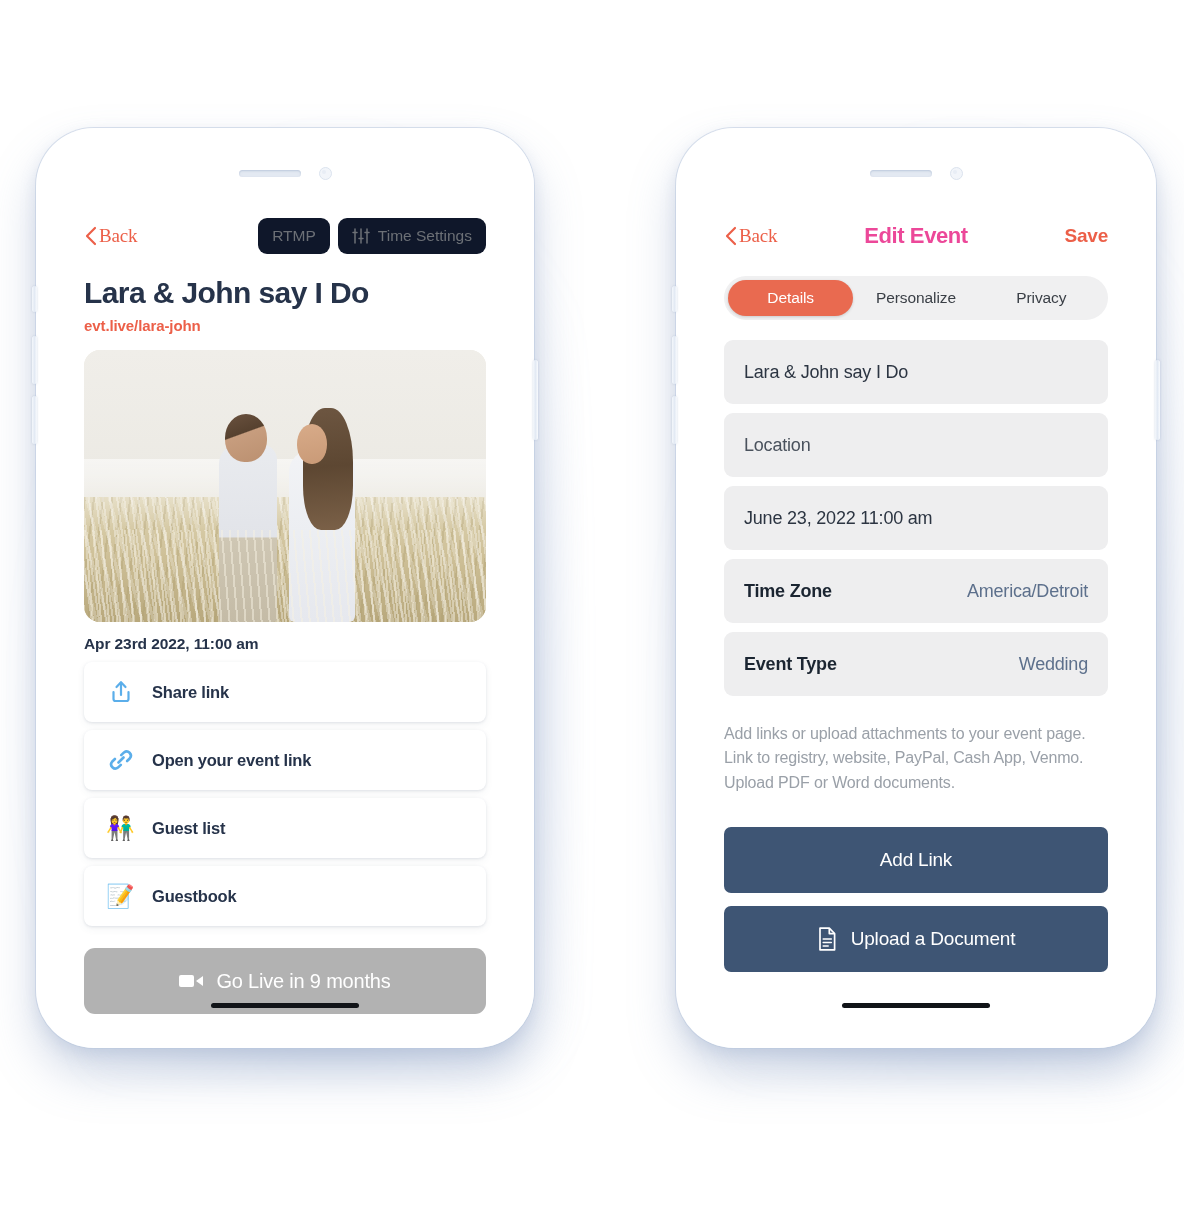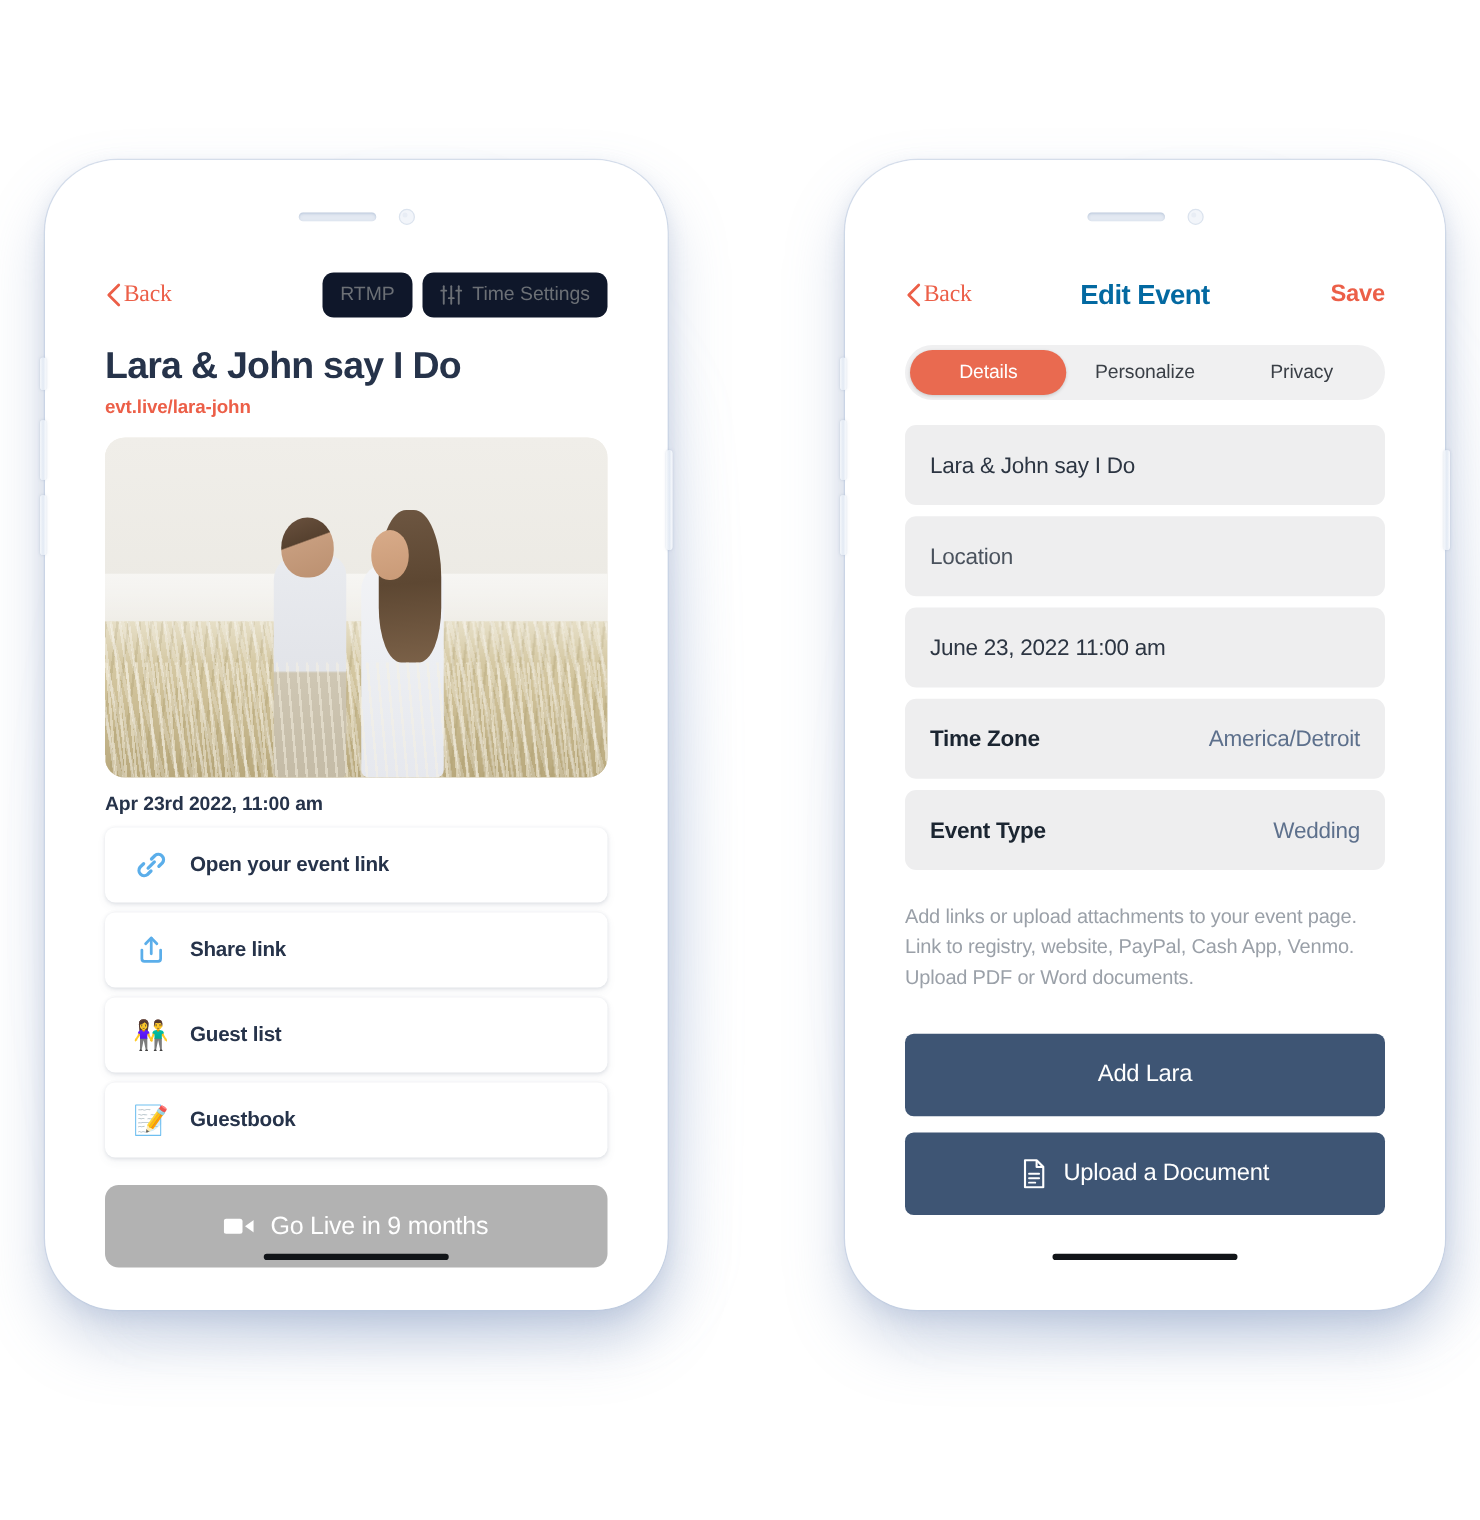--- a/index.html
+++ b/index.html
@@ -290,21 +290,21 @@
     align-items: center;
     height: 44px;
     margin-top: 16px;
   }
   .r-title {
     position: absolute;
     left: 0; right: 0;
     text-align: center;
     font-size: 22px;
     font-weight: 700;
-    color: #0369a1;
+    color: #ec4899;
     letter-spacing: -0.4px;
     pointer-events: none;
   }
   .save {
     margin-left: auto;
     color: #ec5f48;
     font-size: 19px;
     font-weight: 700;
     letter-spacing: -0.2px;
     cursor: pointer;
@@ -458,46 +458,46 @@
           </div>
           <div class="grass-fg"></div>
         </div>
 
         <div class="date-line">Apr 23rd 2022, 11:00 am</div>
 
         <div class="actions">
 
           <div class="action">
             <div class="action-icon">
+              <svg width="24" height="26" viewBox="0 0 24 26">
+                <g fill="none" stroke="#5BAEEA" stroke-width="2.2" stroke-linecap="round" stroke-linejoin="round">
+                  <path d="M12 16 V3.5"></path>
+                  <path d="M7.5 8 L12 3.3 L16.5 8"></path>
+                  <path d="M4.5 13 V20 a2 2 0 0 0 2 2 H17.5 a2 2 0 0 0 2 -2 V13"></path>
+                </g>
+              </svg>
+            </div>
+            <div class="action-label">Share link</div>
+          </div>
+
+          <div class="action">
+            <div class="action-icon">
               <svg width="26" height="26" viewBox="0 0 26 26">
                 <g fill="none" stroke="#5BAEEA" stroke-width="2.6" stroke-linecap="round">
                   <path d="M10.5 15.5 L15.5 10.5"></path>
                   <path d="M13.2 8.2 L16 5.4 a4.2 4.2 0 0 1 5.9 5.9 L19.1 14"></path>
                   <path d="M12.8 17.8 L10 20.6 a4.2 4.2 0 0 1 -5.9 -5.9 L6.9 12"></path>
                 </g>
               </svg>
             </div>
             <div class="action-label">Open your event link</div>
           </div>
 
           <div class="action">
             <div class="action-icon">
-              <svg width="24" height="26" viewBox="0 0 24 26">
-                <g fill="none" stroke="#5BAEEA" stroke-width="2.2" stroke-linecap="round" stroke-linejoin="round">
-                  <path d="M12 16 V3.5"></path>
-                  <path d="M7.5 8 L12 3.3 L16.5 8"></path>
-                  <path d="M4.5 13 V20 a2 2 0 0 0 2 2 H17.5 a2 2 0 0 0 2 -2 V13"></path>
-                </g>
-              </svg>
-            </div>
-            <div class="action-label">Share link</div>
-          </div>
-
-          <div class="action">
-            <div class="action-icon">
               <span class="emoji">👫</span>
             </div>
             <div class="action-label">Guest list</div>
           </div>
 
           <div class="action">
             <div class="action-icon">
               <span class="emoji">📝</span>
             </div>
             <div class="action-label">Guestbook</div>
@@ -572,21 +572,21 @@
           <div class="field">
             <span class="field-label">Event Type</span>
             <span class="field-value">Wedding</span>
           </div>
 
         </div>
 
         <div class="helper">Add links or upload attachments to your event page. Link to registry, website, PayPal, Cash App, Venmo. Upload PDF or Word documents.</div>
 
         <div class="big-btn first">
-          <span>Add Lara</span>
+          <span>Add Link</span>
         </div>
 
         <div class="big-btn">
           <svg class="doc-icon" viewBox="0 0 20 24">
             <path d="M3 1.2 H12.3 L17.6 6.5 V22.8 H3 Z" fill="none" stroke="#ffffff" stroke-width="1.7" stroke-linejoin="round"></path>
             <path d="M12.3 1.2 V6.6 H17.6" fill="none" stroke="#ffffff" stroke-width="1.7" stroke-linejoin="round"></path>
             <g stroke="#ffffff" stroke-width="1.5" stroke-linecap="round">
               <path d="M6.2 12 H14.3"></path>
                 <path d="M6.2 15.6 H14.3"></path>
                 <path d="M6.2 19.1 H11.2"></path>

